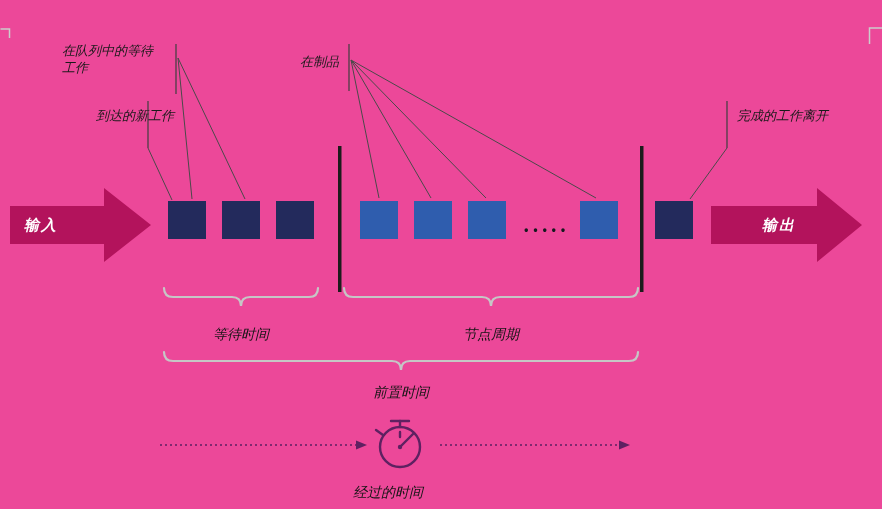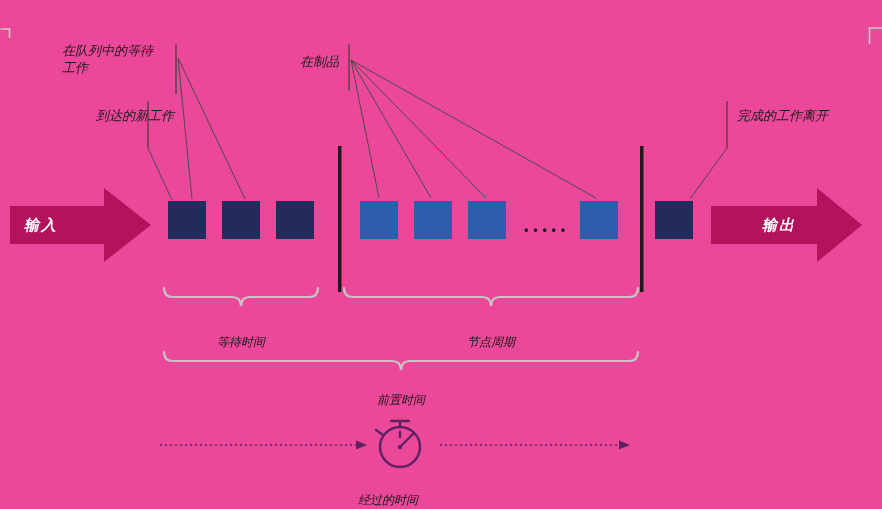--- a/index.html
+++ b/index.html
@@ -4,21 +4,21 @@
 <style>
   * { margin:0; padding:0; box-sizing:border-box; }
   html,body { background:#ffffff; }
   .stage {
     position:relative; width:882px; height:509px; background:#ec4899; overflow:hidden;
     font-family:"Liberation Sans","DejaVu Sans",sans-serif; color:#1a1a1a;font-style:italic;
   }
   .layer { position:absolute; left:0; top:0; }
   .lbl { position:absolute; font-size:13px; line-height:17px; color:#1a1a1a; white-space:pre-line; }
   .arrow-text { position:absolute; font-size:15px; font-weight:bold; color:#ffffff; letter-spacing:2px; }
-  .brace-lbl { position:absolute; font-size:12px; text-align:center; width:100px; color:#151515;margin-top:8px; }
+  .brace-lbl { position:absolute; font-size:14px; text-align:center; width:100px; color:#151515; }
   .dots { position:absolute; text-align:center; font-size:12px; font-weight:bold; letter-spacing:5px; color:#15181e; }
 
   .fill-magenta { fill:var(--magenta,#b3135c); }
   .sq-navy { fill:var(--navy,#232a5c); }
   .sq-blue { fill:var(--blue,#2f5dae); }
   .bar { fill:#1c1c1c; }
   .callout { stroke:#4a4a4a; stroke-width:1; }
   .tick { stroke:#3f3f3f; stroke-width:1.2; }
   .brace { stroke:var(--brace,#c6c6c6); stroke-width:2.2; fill:none; stroke-linecap:round; }
   .dash { stroke:var(--purple,#5e2161); stroke-width:1.4; stroke-dasharray:2 3; fill:none; }

